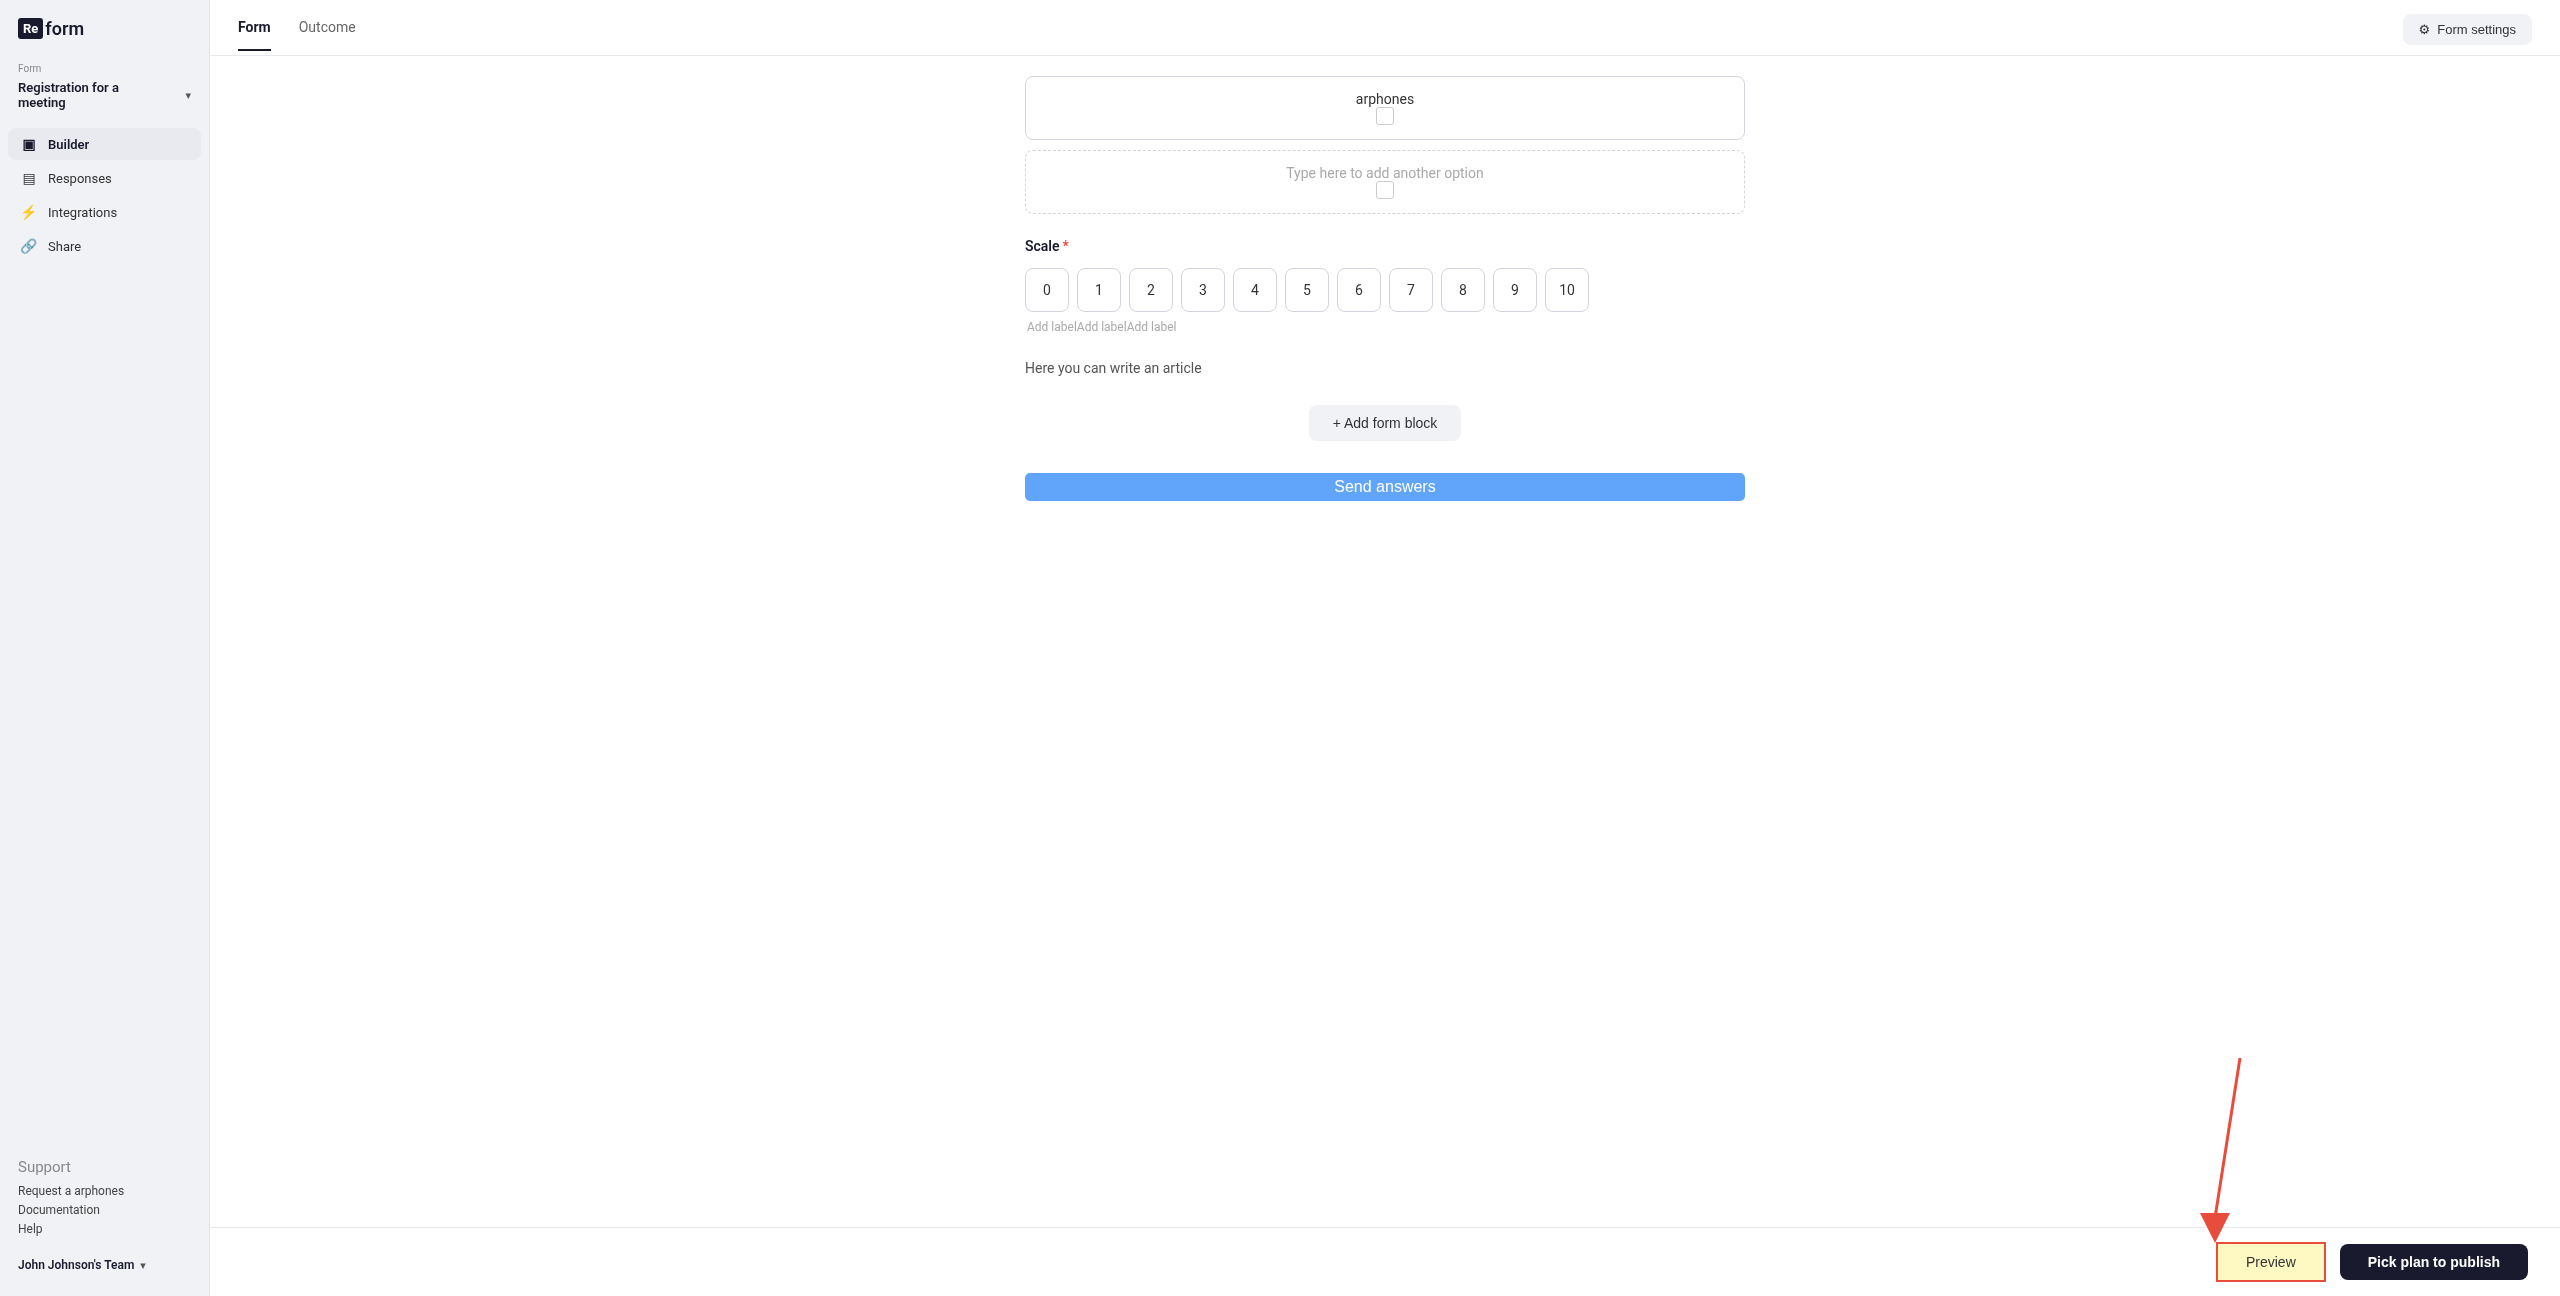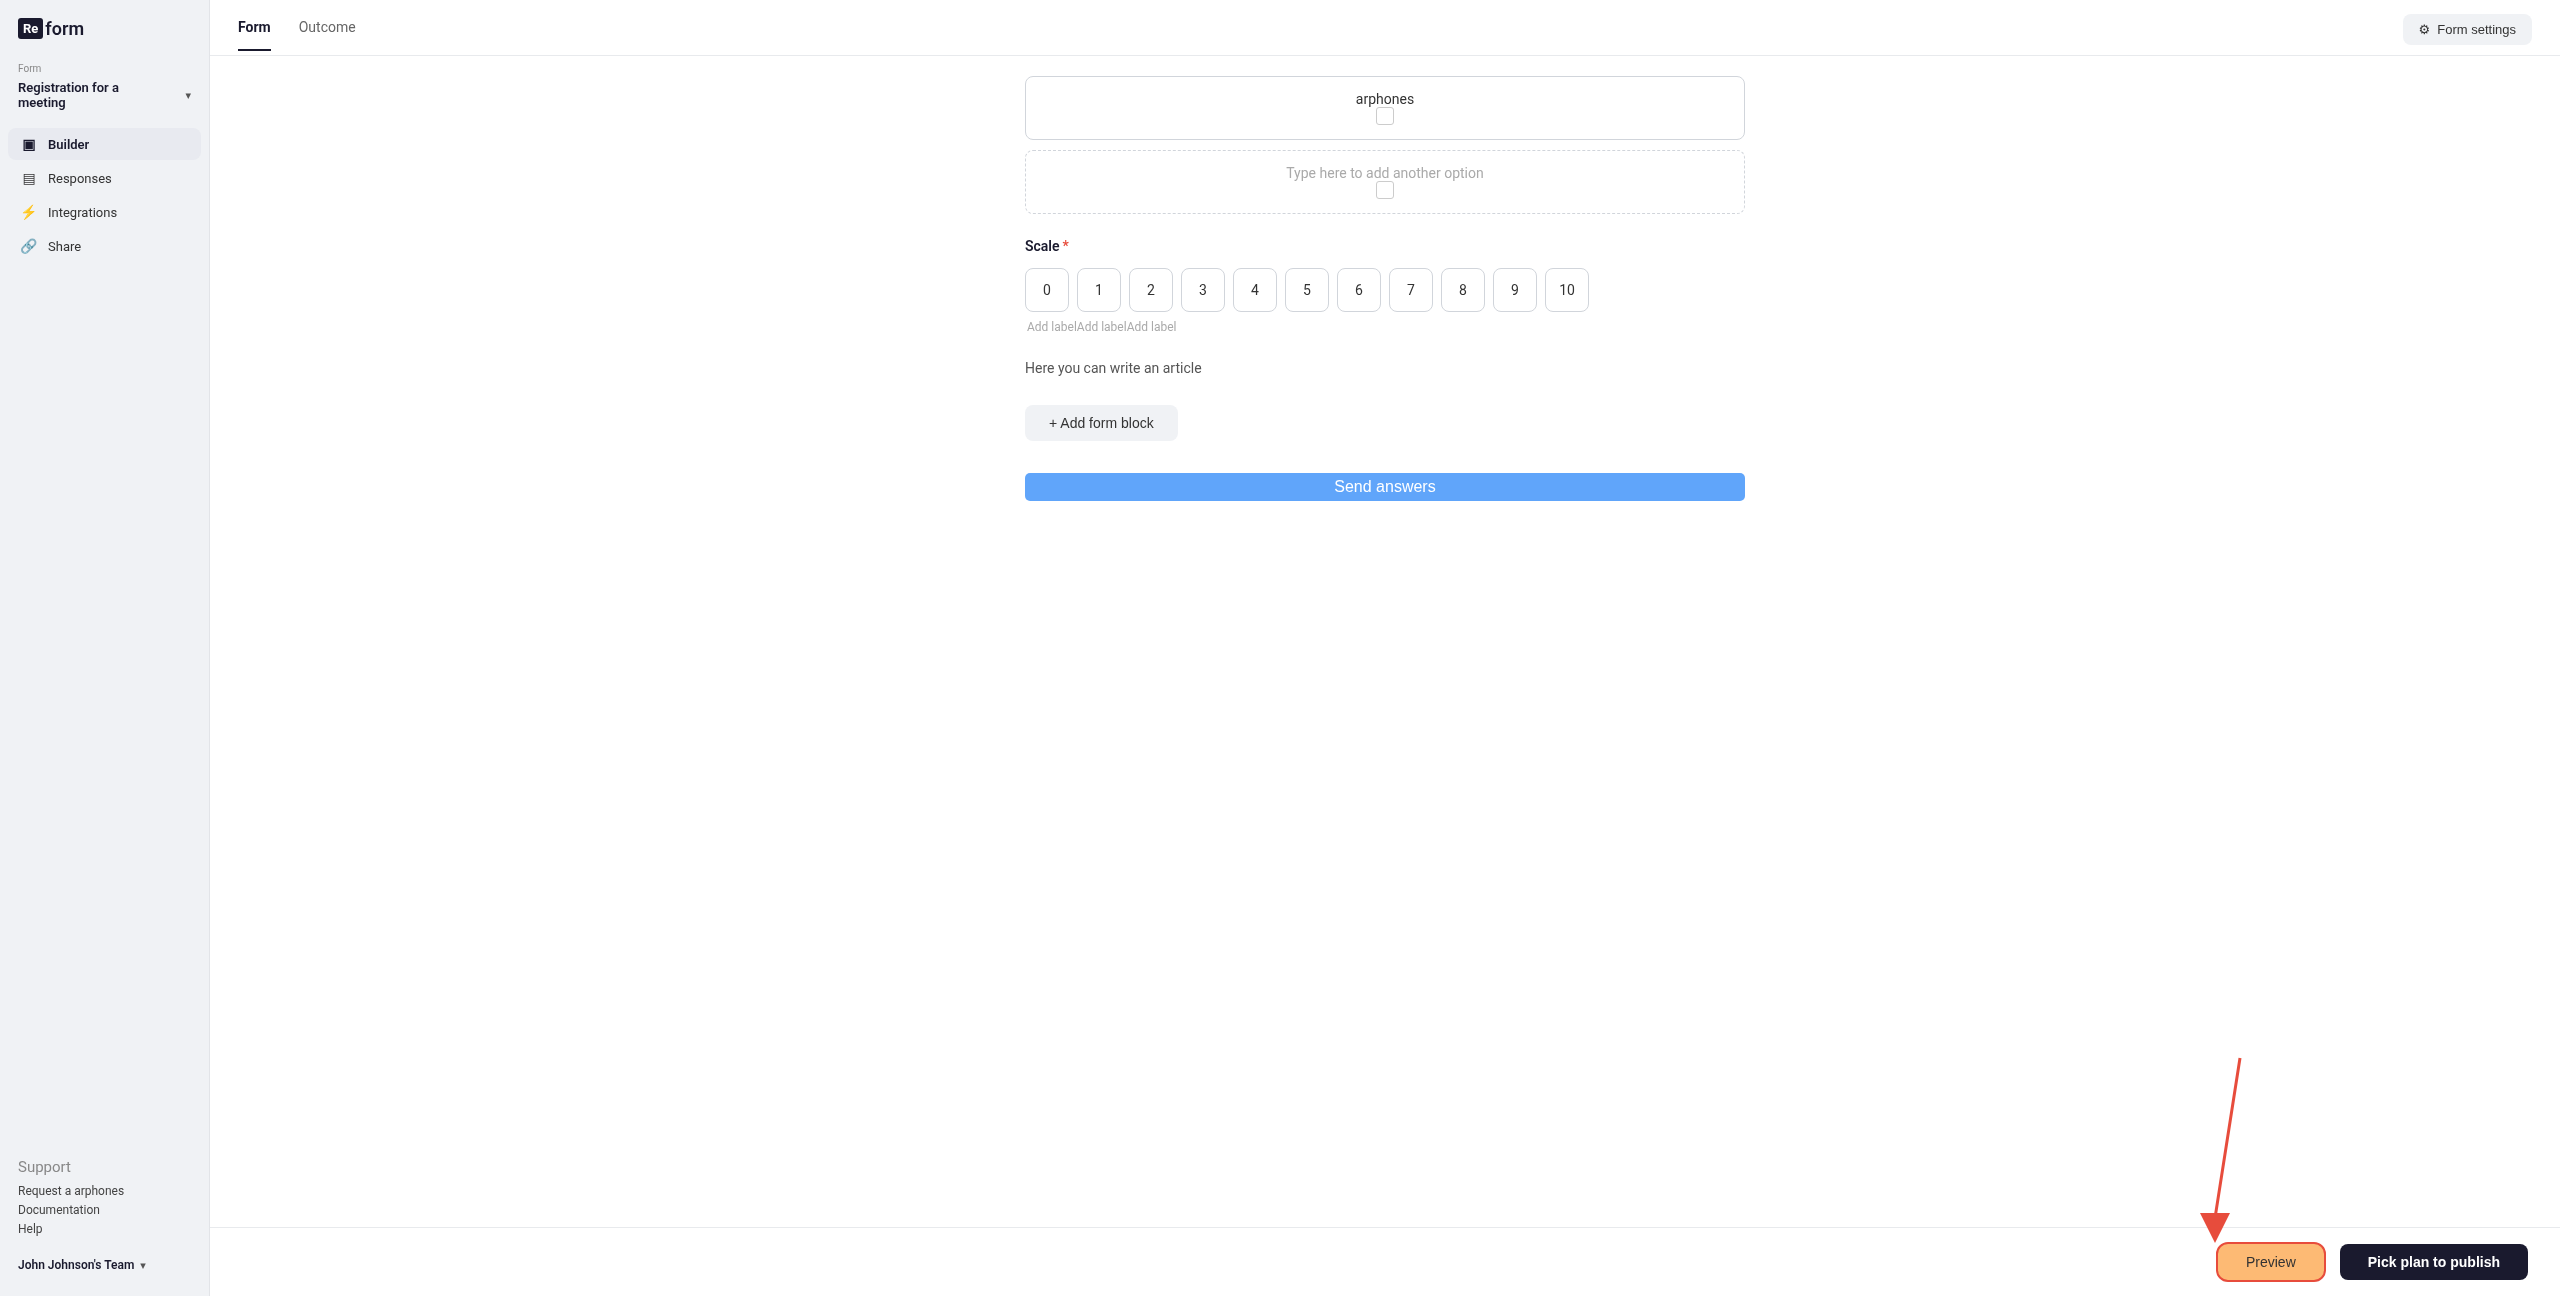--- a/index.html
+++ b/index.html
@@ -257,21 +257,21 @@
       margin: 24px 0 28px 0;
     }
     .article-text {
       font-size: 14px;
       color: #555;
     }
 
     
     .add-form-block-row {
       display: flex;
-      justify-content: flex-start;
+      justify-content: center;
       margin: 16px 0 32px 0;
     }
     .add-form-block-btn {
       display: flex;
       align-items: center;
       gap: 8px;
       background: #f0f2f5;
       border: none;
       border-radius: 8px;
       padding: 10px 24px;
@@ -301,22 +301,22 @@
       align-items: center;
       gap: 14px;
       padding: 14px 32px;
       border-top: 1px solid #e8eaed;
       background: #fff;
       position: relative;
     }
     .preview-btn {
       padding: 10px 28px;
       border: 2px solid #e74c3c;
-      border-radius: 12px;
-      background: #fdba74;
+      border-radius: 0;
+      background: #fef9c3;
       font-size: 14px;
       color: #333;
       cursor: pointer;
       font-weight: 500;
     }
     .pick-plan-btn {
       padding: 10px 28px;
       border: none;
       border-radius: 8px;
       background: #1a1a2e;

